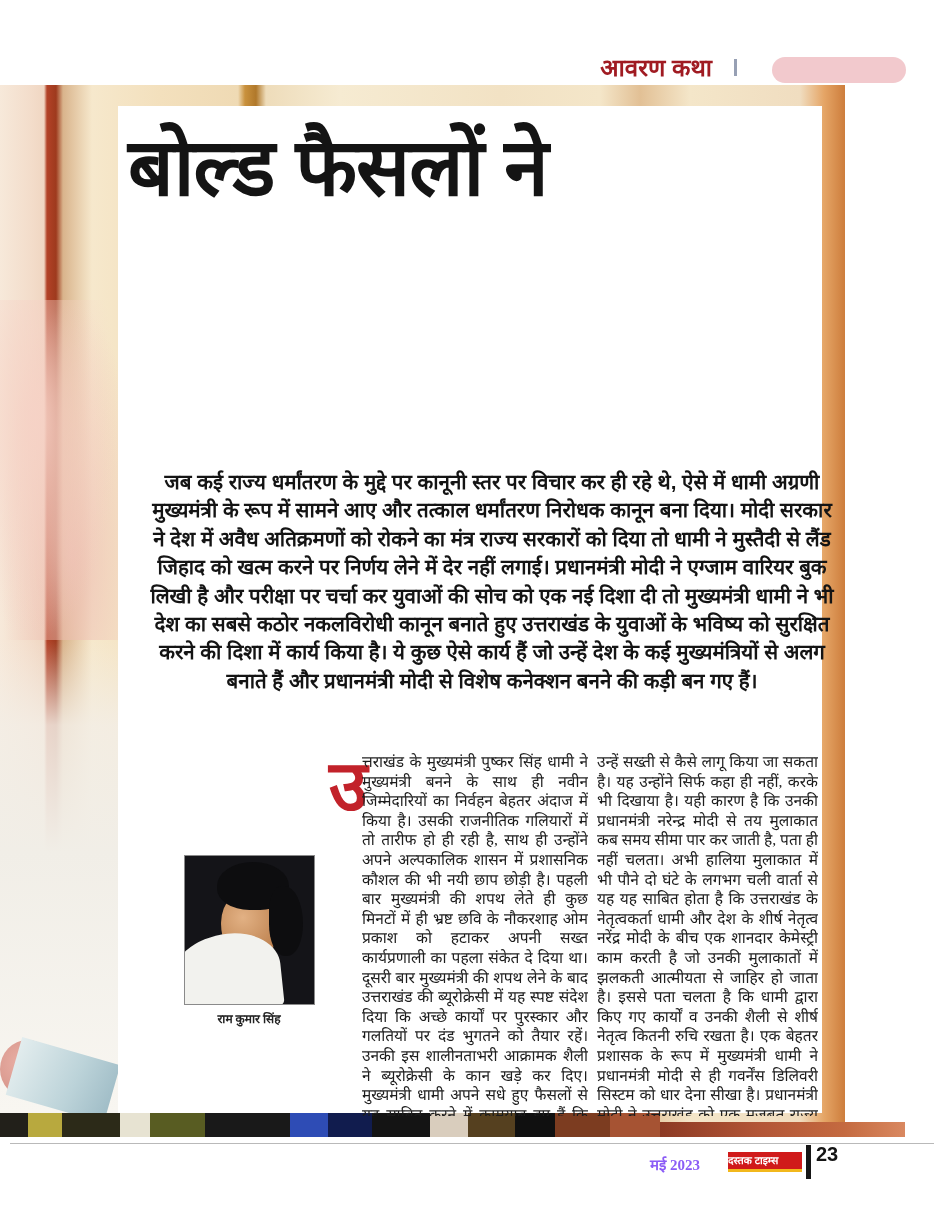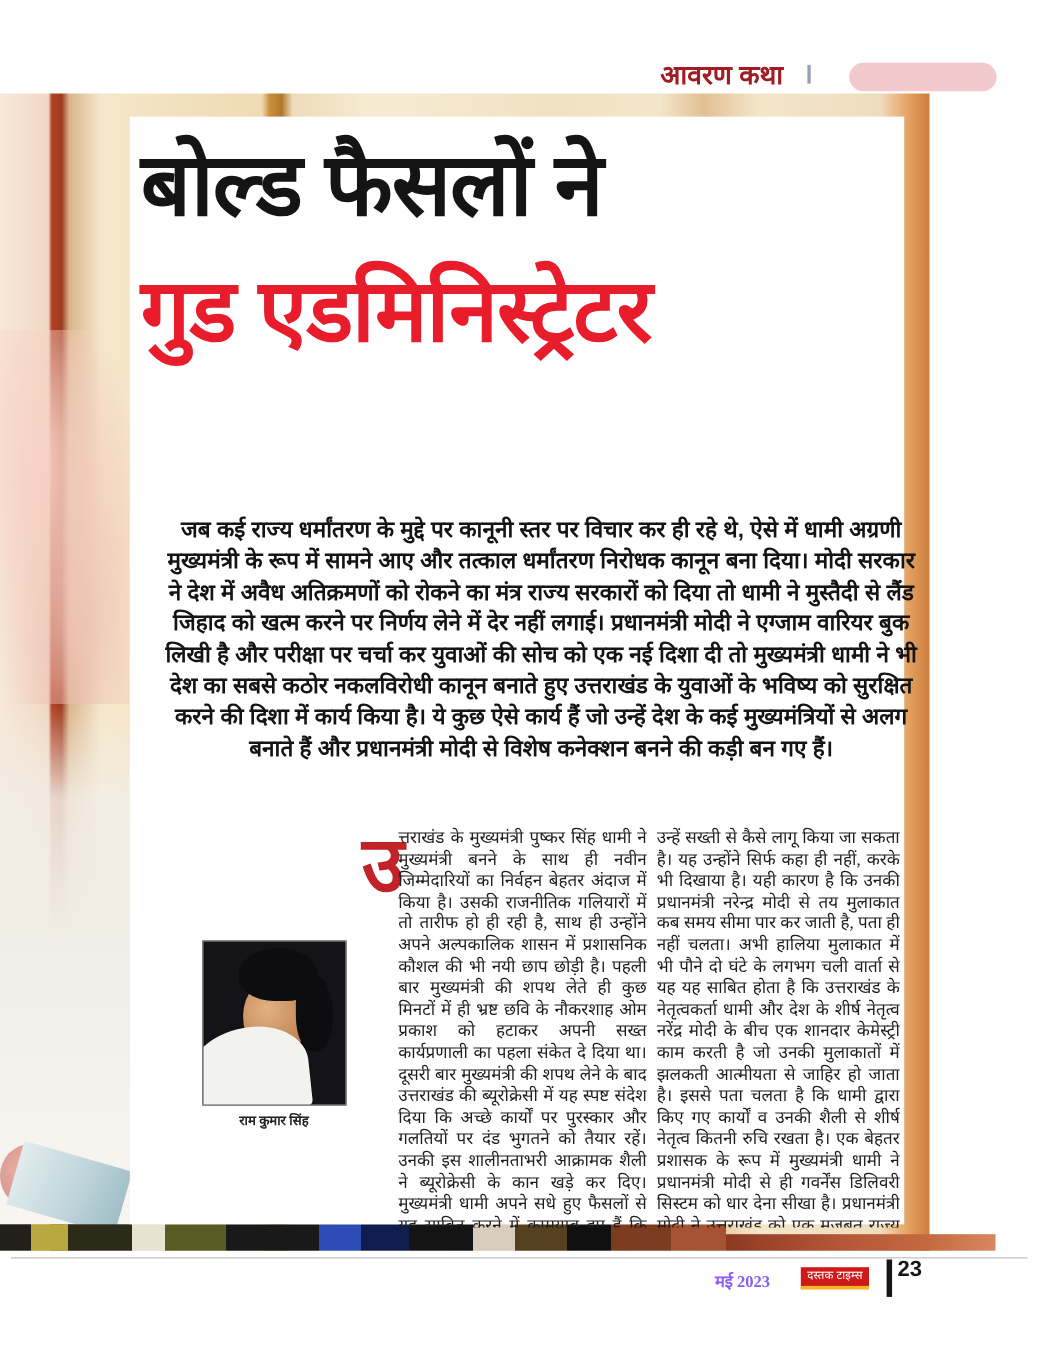--- a/index.html
+++ b/index.html
@@ -81,23 +81,23 @@
     border-radius:40%; transform:rotate(-12deg); }
   .p-shirt { position:absolute; left:-14px; bottom:-8px; width:110px; height:78px;
     background:#f2f2ee; border-radius:55% 45% 8% 8%; transform:rotate(-6deg); }
   .caption { position:absolute; left:170px; top:1010px; width:158px; text-align:center;
     font-weight:700; font-size:12px; color:#222222; }
 
   
   .footer-rule { position:absolute; left:10px; top:1143px; width:924px; height:1px; background:#b9b9b9; }
   .footer-date { position:absolute; left:580px; top:1154px; width:120px; text-align:right;
     font-weight:700; font-size:15px; color:#8b5cf6; }
-  .footer-logo { position:absolute; left:728px; top:1152px; width:62px; height:17px;
+  .footer-logo { position:absolute; left:728px; top:1152px; width:74px; height:17px;
     background:#d01a1a; border-bottom:3px solid #f2b81c; color:#ffffff; font-size:10.5px;
-    line-height:17px; text-align:center; font-weight:400; white-space:nowrap; overflow:hidden;
+    line-height:17px; font-weight:700; white-space:nowrap; overflow:hidden;
     font-family:"Liberation Sans", sans-serif; }
   .footer-bar { position:absolute; left:806px; top:1145px; width:5px; height:34px; background:#161616; }
   .footer-page { position:absolute; left:816px; top:1143px; font-size:20px; font-weight:700;
     color:#141414; font-family:"Liberation Sans", sans-serif; }
 </style>
 </head>
 <body>
 
 <div class="page">
 
@@ -110,21 +110,20 @@
   <div class="bg-bottom-right"></div>
 
   <div class="card"></div>
 
   <div class="section-label">आवरण कथा</div>
   <div class="header-divider"></div>
   <div class="header-pill"></div>
 
   <div class="headline">
     <div class="hl">बोल्ड फैसलों ने</div>
-    <div class="hl hl3">गुड एडमिनिस्ट्रेटर</div>
   </div>
 
   <div class="lead">जब कई राज्य धर्मांतरण के मुद्दे पर कानूनी स्तर पर विचार कर ही रहे थे, ऐसे में धामी अग्रणी मुख्यमंत्री के रूप में सामने आए और तत्काल धर्मांतरण निरोधक कानून बना दिया। मोदी सरकार ने देश में अवैध अतिक्रमणों को रोकने का मंत्र राज्य सरकारों को दिया तो धामी ने मुस्तैदी से लैंड जिहाद को खत्म करने पर निर्णय लेने में देर नहीं लगाई। प्रधानमंत्री मोदी ने एग्जाम वारियर बुक लिखी है और परीक्षा पर चर्चा कर युवाओं की सोच को एक नई दिशा दी तो मुख्यमंत्री धामी ने भी देश का सबसे कठोर नकलविरोधी कानून बनाते हुए उत्तराखंड के युवाओं के भविष्य को सुरक्षित करने की दिशा में कार्य किया है। ये कुछ ऐसे कार्य हैं जो उन्हें देश के कई मुख्यमंत्रियों से अलग बनाते हैं और प्रधानमंत्री मोदी से विशेष कनेक्शन बनने की कड़ी बन गए हैं।</div>
 
   <div class="dropcap">उ</div>
   <div class="col col1">त्तराखंड के मुख्यमंत्री पुष्कर सिंह धामी ने मुख्यमंत्री बनने के साथ ही नवीन जिम्मेदारियों का निर्वहन बेहतर अंदाज में किया है। उसकी राजनीतिक गलियारों में तो तारीफ हो ही रही है, साथ ही उन्होंने अपने अल्पकालिक शासन में प्रशासनिक कौशल की भी नयी छाप छोड़ी है। पहली बार मुख्यमंत्री की शपथ लेते ही कुछ मिनटों में ही भ्रष्ट छवि के नौकरशाह ओम प्रकाश को हटाकर अपनी सख्त कार्यप्रणाली का पहला संकेत दे दिया था। दूसरी बार मुख्यमंत्री की शपथ लेने के बाद उत्तराखंड की ब्यूरोक्रेसी में यह स्पष्ट संदेश दिया कि अच्छे कार्यों पर पुरस्कार और गलतियों पर दंड भुगतने को तैयार रहें। उनकी इस शालीनताभरी आक्रामक शैली ने ब्यूरोक्रेसी के कान खड़े कर दिए। मुख्यमंत्री धामी अपने सधे हुए फैसलों से यह साबित करने में कामयाब हुए हैं कि विनम्रतापूर्वक सबको साथ लेकर चलने की मनमोहक शैली के साथ कड़े निर्णय लेकर</div>
   <div class="col col2">उन्हें सख्ती से कैसे लागू किया जा सकता है। यह उन्होंने सिर्फ कहा ही नहीं, करके भी दिखाया है। यही कारण है कि उनकी प्रधानमंत्री नरेन्द्र मोदी से तय मुलाकात कब समय सीमा पार कर जाती है, पता ही नहीं चलता। अभी हालिया मुलाकात में भी पौने दो घंटे के लगभग चली वार्ता से यह यह साबित होता है कि उत्तराखंड के नेतृत्वकर्ता धामी और देश के शीर्ष नेतृत्व नरेंद्र मोदी के बीच एक शानदार केमेस्ट्री काम करती है जो उनकी मुलाकातों में झलकती आत्मीयता से जाहिर हो जाता है। इससे पता चलता है कि धामी द्वारा किए गए कार्यों व उनकी शैली से शीर्ष नेतृत्व कितनी रुचि रखता है। एक बेहतर प्रशासक के रूप में मुख्यमंत्री धामी ने प्रधानमंत्री मोदी से ही गवर्नेंस डिलिवरी सिस्टम को धार देना सीखा है। प्रधानमंत्री मोदी ने उत्तराखंड को एक मजबूत राज्य बनाने के जो आयाम सोचे, उन्हें पूरा करने की दिशा में मुख्यमंत्री</div>
 
   <div class="portrait">
     <div class="p-face"></div>

